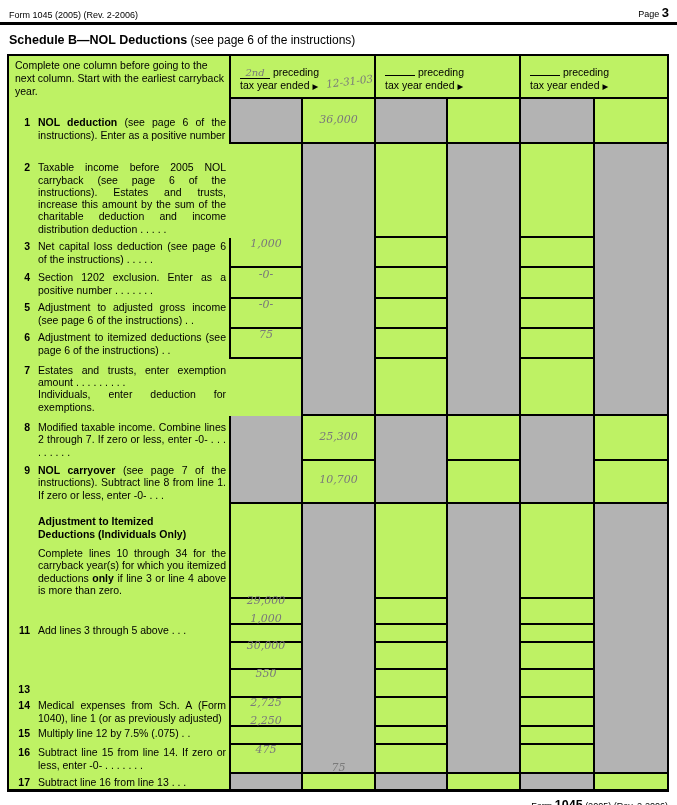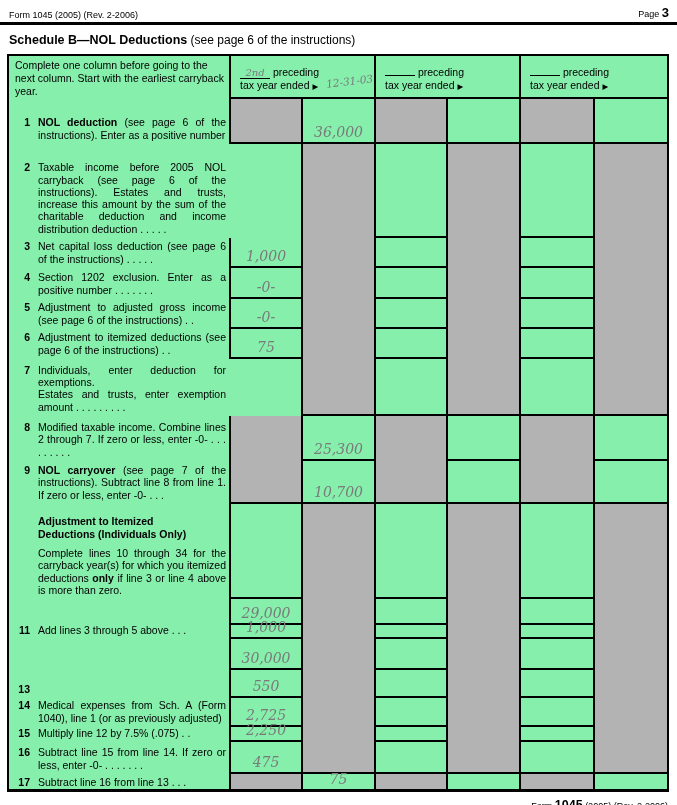--- a/index.html
+++ b/index.html
@@ -8,21 +8,21 @@
        font-family:"Liberation Sans",sans-serif;overflow:hidden}
   .tophdr{display:flex;justify-content:space-between;align-items:flex-end;
           padding:5px 8px 2px 9px;font-size:9px}
   .pg b{font-size:13px;font-weight:700}
   .rule{height:3px;background:#000}
   .title{padding:8px 8px 7px 9px;font-size:12px}
   .title b{font-size:12.5px}
   .ftable{display:grid;margin-left:7px;width:662px;
     grid-template-columns:220px 72px 73px 72px 73px 74px 74px;
     grid-template-rows:43px 45px 94px 30px 31px 30px 30px 57px 45px 43px 95px 26px 14px 31px 28px 29px 15px 32px 15px;
-    border:2px solid #000;border-bottom-width:3px;background:#86efac}
+    border:2px solid #000;border-bottom-width:3px;background:#bef264}
   .c{min-width:0;min-height:0;position:relative}
   .gray{background:#b3b3b3}
   .bL{border-left:2px solid #000}
   .bB{border-bottom:2px solid #000}
   .desc{display:flex;align-items:flex-end}
   .desc.top{align-items:flex-start}
   .di{display:flex;width:100%;padding:1px 3px 3px 6px}
   .lnum{flex:none;width:15px;text-align:right;margin-right:8px;font-weight:700;
         font-size:10.5px;line-height:12.3px}
   .dtext{flex:1;font-size:10.5px;line-height:12.3px;text-align:justify}
@@ -32,21 +32,21 @@
   .hcell{display:flex;flex-direction:column;justify-content:flex-end;
          padding:0 0 4px 9px;font-size:10.5px;line-height:12.5px;position:relative}
   .blank{display:inline-block;min-width:30px;border-bottom:1.5px solid #000;
          height:12px;text-align:center;line-height:11px}
   .arrow{font-size:7.5px}
   .hw{font-family:"DejaVu Serif",serif;font-style:italic;color:#7a7a7a}
   .hwsm{font-size:10px}
   .hwdate{position:absolute;right:1px;bottom:10px;transform:rotate(-7deg);
           font-size:10.5px;white-space:nowrap}
   .val{display:flex;align-items:flex-end;justify-content:center;
-       padding-bottom:2px;font-size:14px}
+       padding-bottom:16px;font-size:11px}
   .footer{text-align:right;font-size:9px;padding:6px 9px 0 0}
   .footer b{font-size:12.5px}
 </style>
 </head>
 <body>
 
 <div class="tophdr">
   <span>Form 1045 (2005) (Rev. 2-2006)</span>
   <span class="pg"><span>Page</span> <b>3</b></span>
 </div>
@@ -91,22 +91,22 @@
   <div class="c desc" style="grid-area:7/1">
     <div class="di">
         <span class="lnum">6</span>
         <div class="dtext">Adjustment to itemized deductions (see page 6 of the instructions)  .  .</div>
       </div>
   </div>
   <div class="c desc" style="grid-area:8/1">
     <div class="di">
         <span class="lnum">7</span>
         <div class="dtext">
+          <div class="para">Estates and trusts, enter exemption amount  .  .  .  .  .  .  .  .  .</div>
           <div class="para">Individuals, enter deduction for exemptions.</div>
-          <div class="para">Estates and trusts, enter exemption amount  .  .  .  .  .  .  .  .  .</div>
         </div>
       </div>
   </div>
   <div class="c desc" style="grid-area:9/1">
     <div class="di">
         <span class="lnum">8</span>
         <div class="dtext">Modified taxable income. Combine lines 2 through 7. If zero or less, enter -0-   .  .  .  .  .  .  .  .  .</div>
       </div>
   </div>
   <div class="c desc" style="grid-area:10/1">

